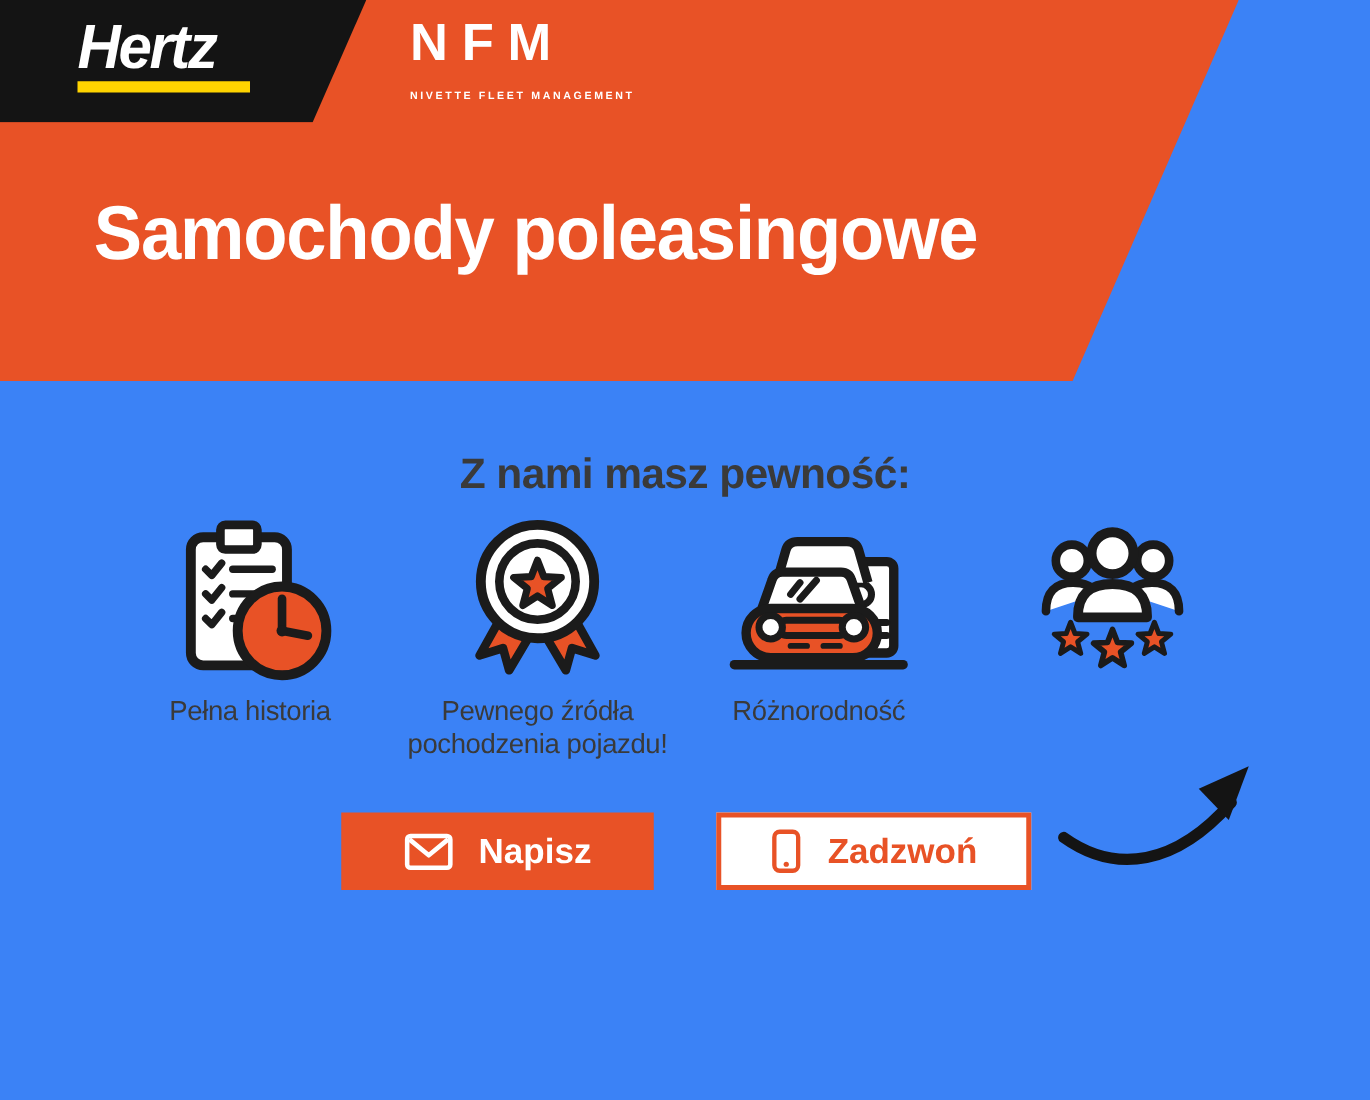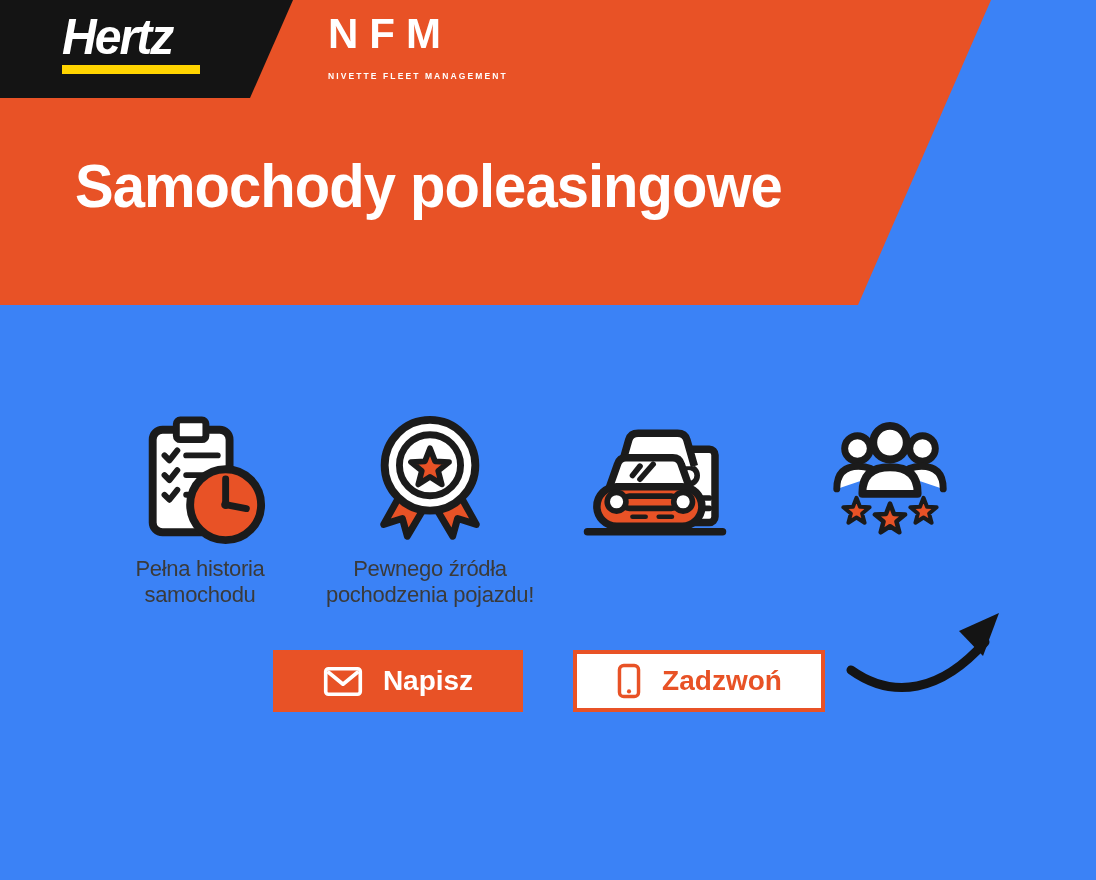--- a/index.html
+++ b/index.html
@@ -86,20 +86,21 @@
     <div class="hertz-bar"></div>
   </div>
 
   <div class="nfm-logo">
     <div class="nfm-text">NFM</div>
     <div class="nfm-subtitle">NIVETTE FLEET MANAGEMENT</div>
   </div>
 
   <h1 class="banner-title">Samochody poleasingowe</h1>
 
+  <h2 class="section-heading">Z nami masz pewność:</h2>
 
   <div class="feature f1">
     <div class="icon-wrap">
       <svg width="138" height="138" viewBox="0 0 140 140">
         <rect x="22" y="16" width="78" height="104" rx="10" fill="#fff" stroke="#1b1b1b" stroke-width="8"></rect>
         <rect x="46" y="6" width="30" height="20" rx="4" fill="#fff" stroke="#1b1b1b" stroke-width="7"></rect>
         <g stroke="#1b1b1b" stroke-width="6" fill="none" stroke-linecap="round" stroke-linejoin="round">
           <polyline points="34,42 39,47 47,37"></polyline>
             <line x1="56" y1="42" x2="88" y2="42"></line>
           <polyline points="34,62 39,67 47,57"></polyline>
@@ -110,21 +111,20 @@
         <circle cx="96" cy="92" r="36" fill="var(--orange)" stroke="#1b1b1b" stroke-width="8"></circle>
         <g stroke="#1b1b1b" stroke-width="7" stroke-linecap="round">
           <line x1="96" y1="92" x2="96" y2="66"></line>
           <line x1="96" y1="92" x2="117" y2="96"></line>
         </g>
         <circle cx="96" cy="92" r="4.5" fill="#1b1b1b"></circle>
       </svg>
     </div>
     <div class="feature-label">
       <div>Pełna historia</div>
-      <div>samochodu</div>
     </div>
   </div>
 
   <div class="feature f2">
     <div class="icon-wrap">
       <svg width="138" height="138" viewBox="0 0 140 140">
         <g stroke="#1b1b1b" stroke-width="7" stroke-linejoin="round" fill="var(--orange)">
           <path d="M42,78 L66,92 L47,124 L42,106 L23,112 Z"></path>
           <path d="M98,78 L74,92 L93,124 L98,106 L117,112 Z"></path>
         </g>
@@ -167,20 +167,21 @@
         <circle cx="110" cy="90" r="10" fill="#fff" stroke="#1b1b1b" stroke-width="6"></circle>
         <g stroke="#1b1b1b" stroke-width="5" stroke-linecap="round">
           <line x1="56" y1="106" x2="70" y2="106"></line>
           <line x1="84" y1="106" x2="98" y2="106"></line>
         </g>
 
         <line x1="8" y1="122" x2="152" y2="122" stroke="#1b1b1b" stroke-width="8" stroke-linecap="round"></line>
       </svg>
     </div>
     <div class="feature-label">
+      <div>Różnorodność</div>
     </div>
   </div>
 
   <div class="feature f4">
     <div class="icon-wrap">
       <svg width="138" height="138" viewBox="0 0 140 140">
         <g fill="#fff" stroke="#1b1b1b" stroke-width="7" stroke-linecap="round">
           <circle cx="37" cy="35" r="13"></circle>
           <path d="M16,76 Q16,53 38,53 Q52,53 58,62"></path>
           <circle cx="103" cy="35" r="13"></circle>

